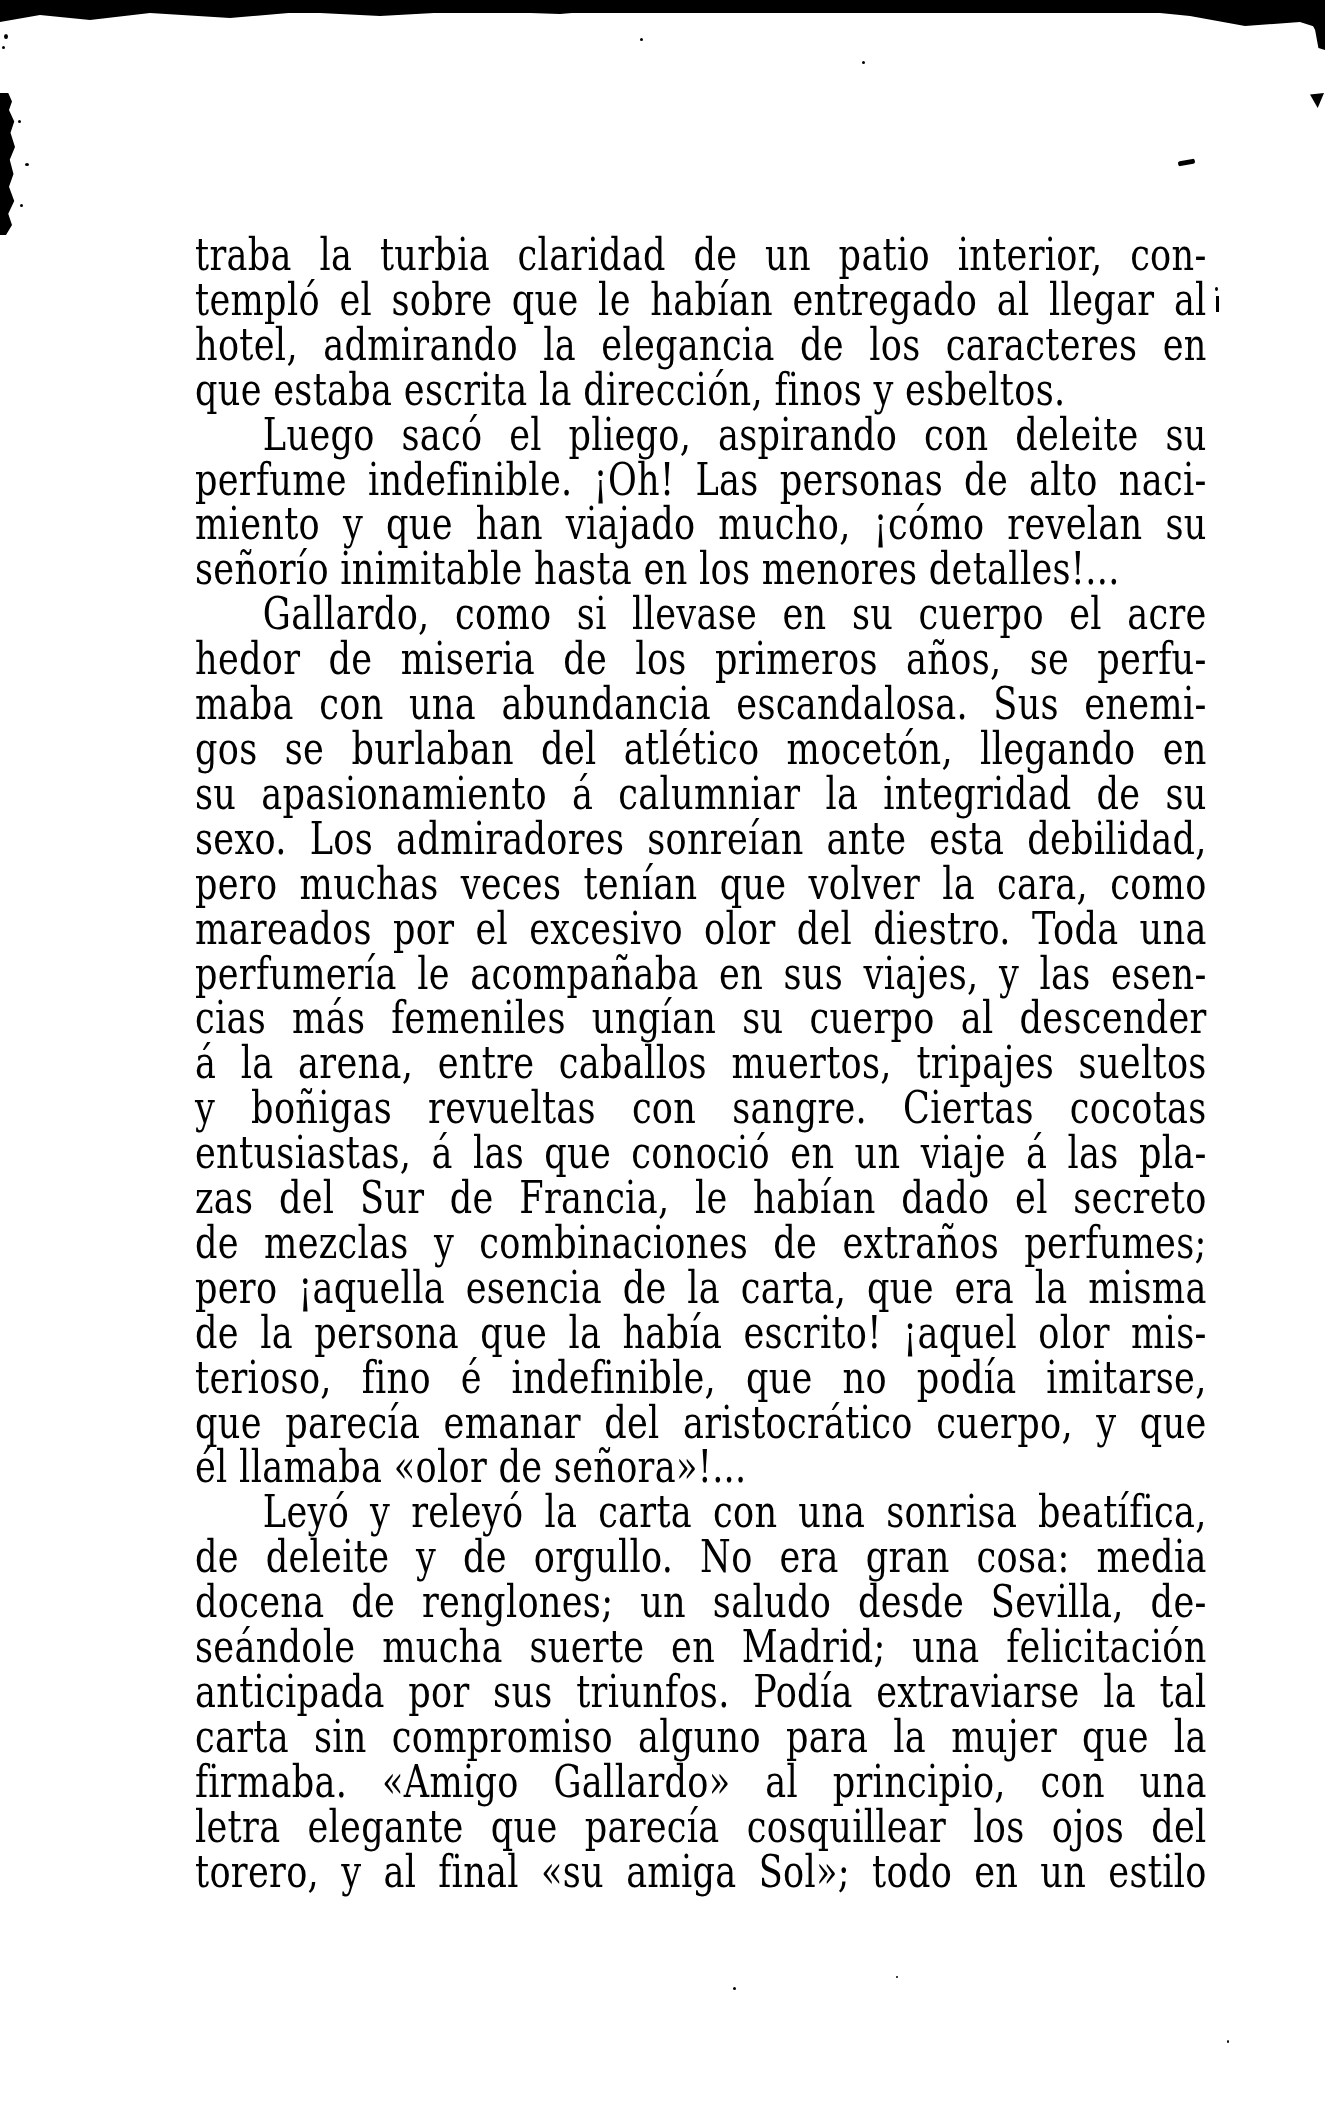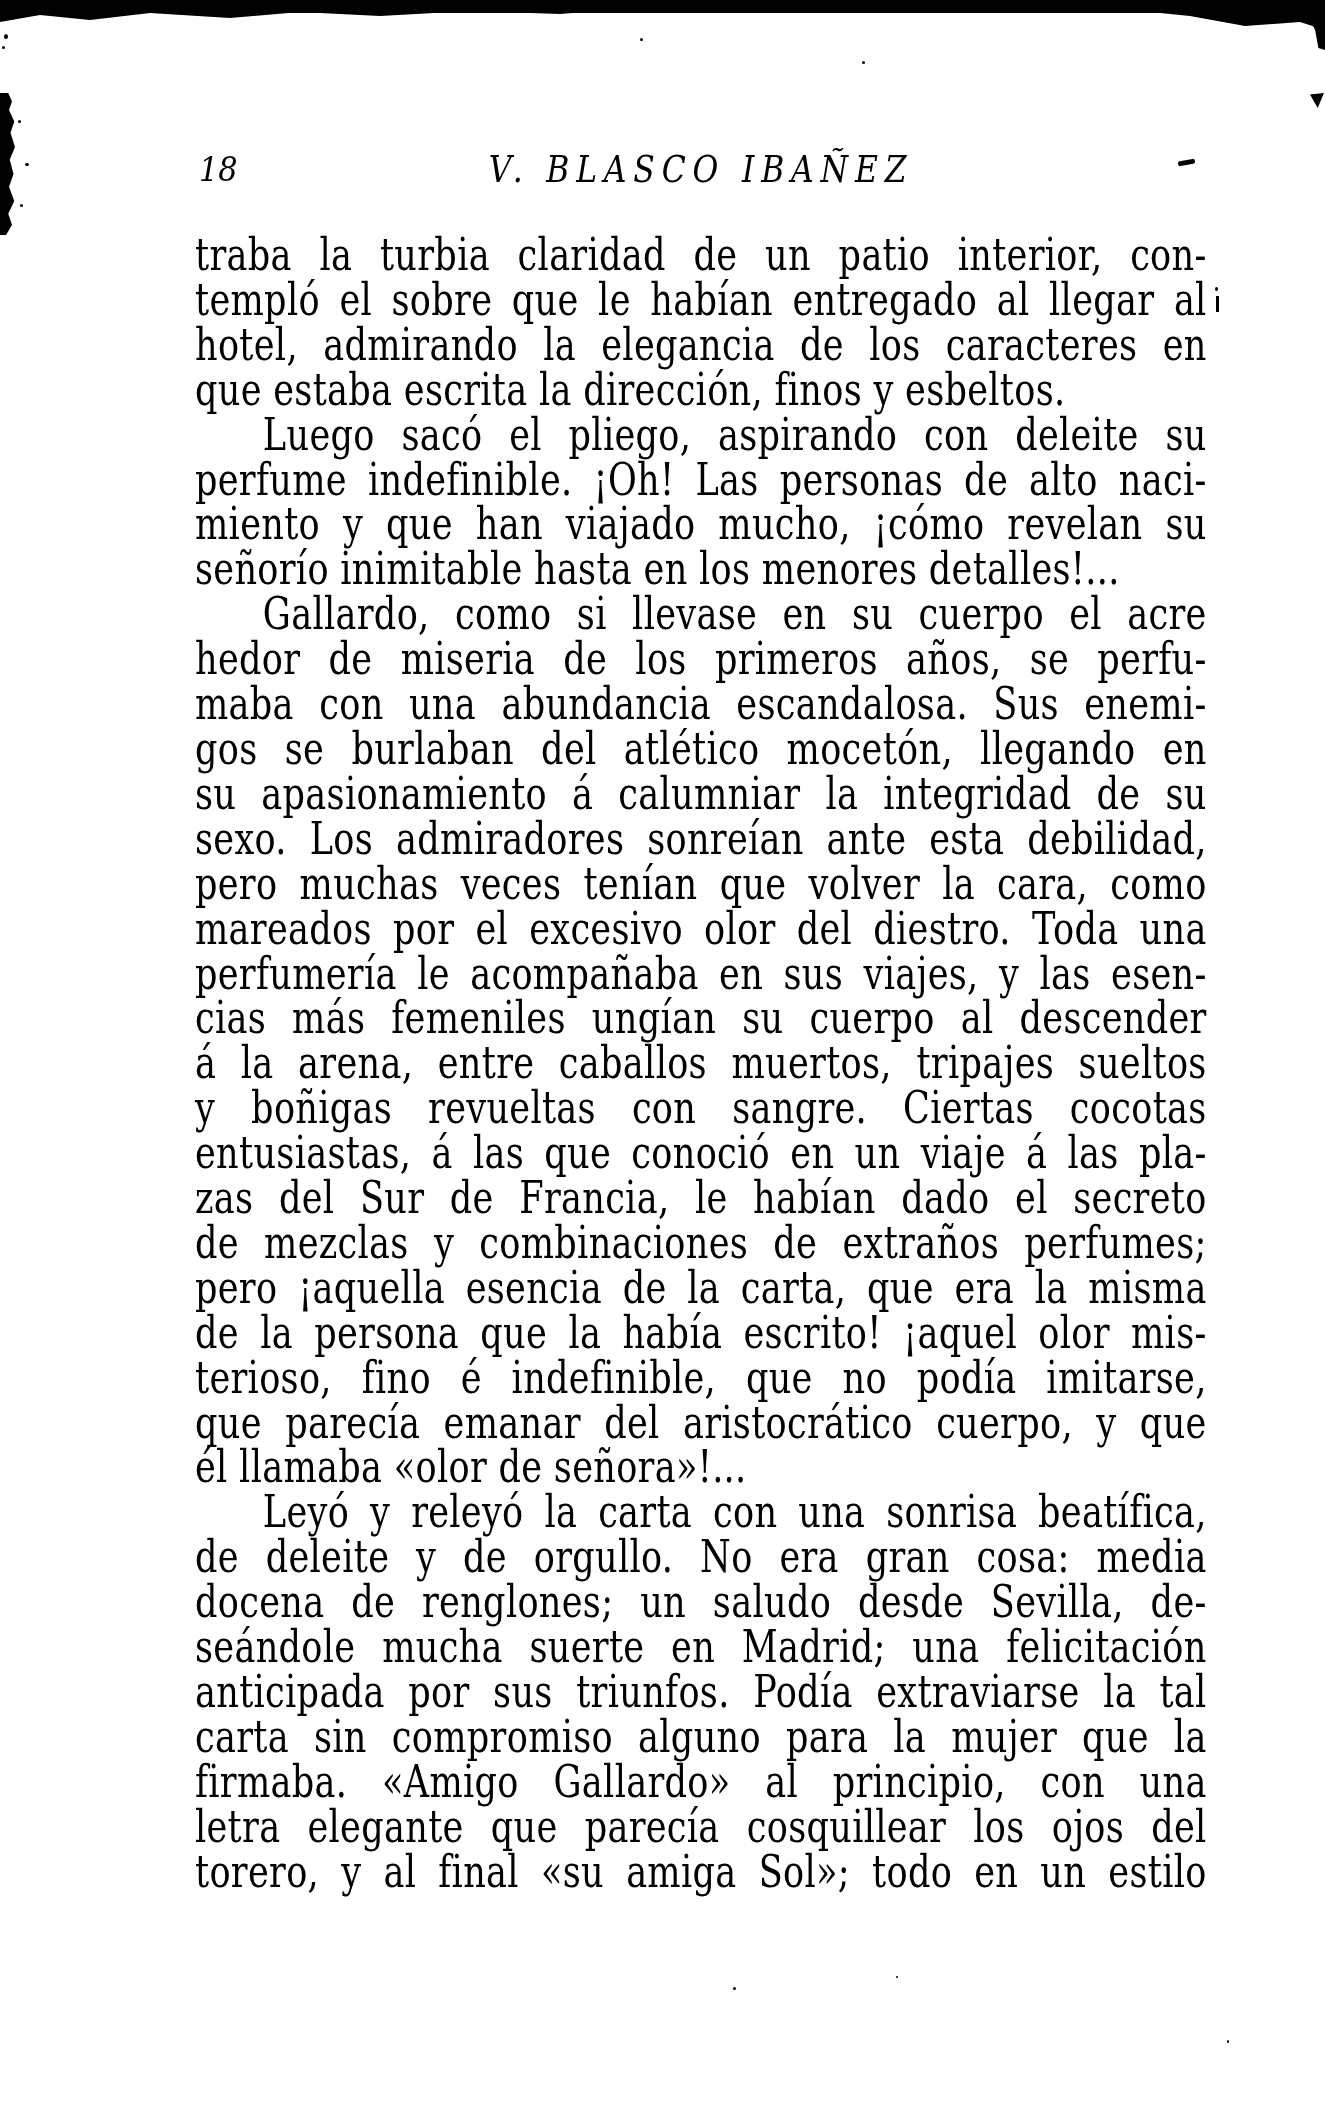--- a/index.html
+++ b/index.html
@@ -94,24 +94,20 @@
   <div class="art speck s2"></div>
   <div class="art speck s3"></div>
   <div class="art speck s4"></div>
   <div class="art speck s5"></div>
   <div class="art speck s6"></div>
   <div class="art speck s7"></div>
   <div class="art speck s8"></div>
   <div class="art speck s9"></div>
   <div class="art speck s10"></div>
 
-  <div class="running-head">
-    <span class="page-number">18</span>
-    <span class="head-title">V. BLASCO IBAÑEZ</span>
-  </div>
 
   <div class="text-block" id="body-lines">
       <div class="line">traba la turbia claridad de un patio interior, con-</div>
       <div class="line">templó el sobre que le habían entregado al llegar al</div>
       <div class="line">hotel, admirando la elegancia de los caracteres en</div>
       <div class="line pend">que estaba escrita la dirección, finos y esbeltos.</div>
       <div class="line indent">Luego sacó el pliego, aspirando con deleite su</div>
       <div class="line">perfume indefinible. ¡Oh! Las personas de alto naci-</div>
       <div class="line">miento y que han viajado mucho, ¡cómo revelan su</div>
       <div class="line pend">señorío inimitable hasta en los menores detalles!...</div>

